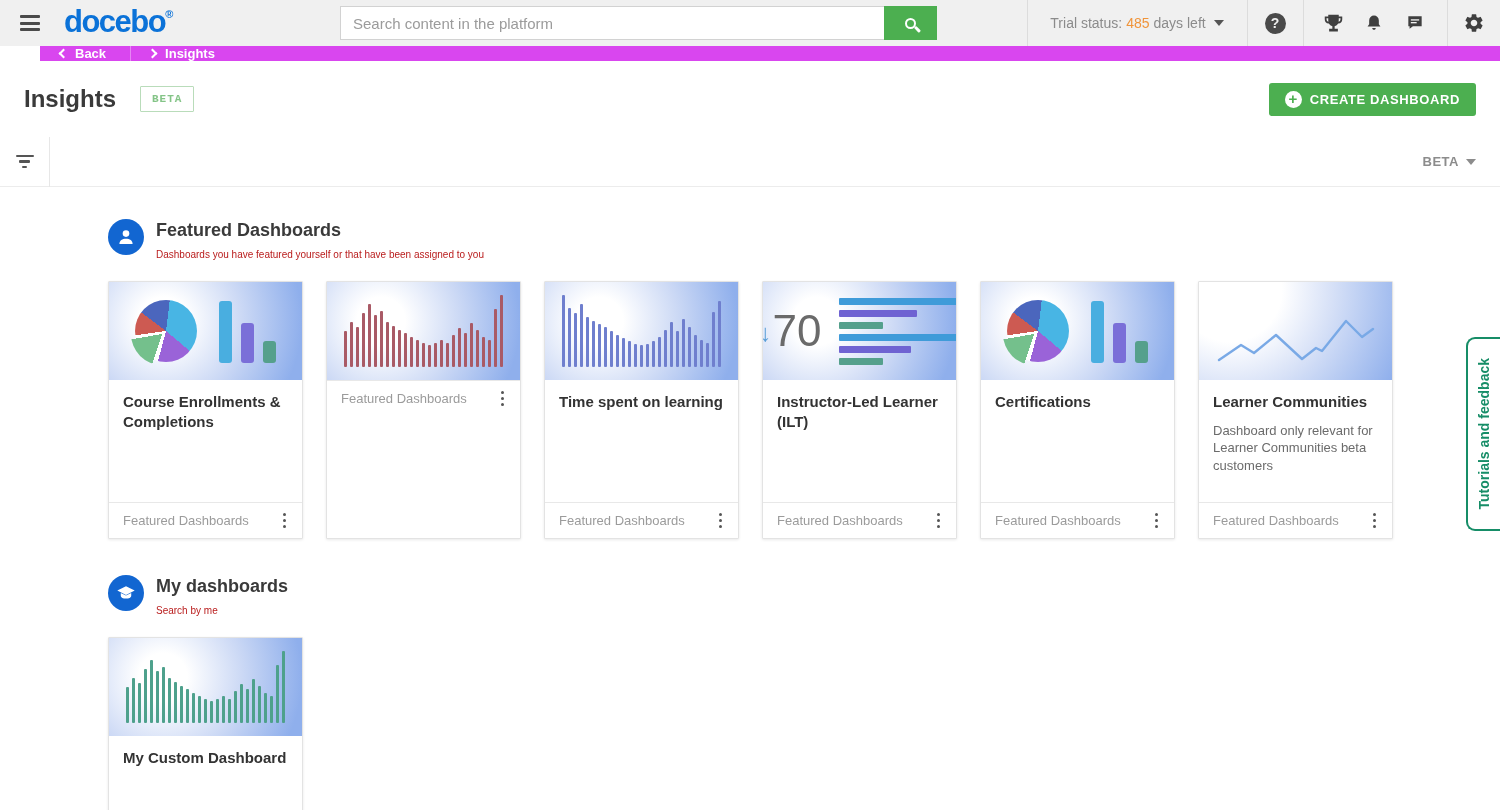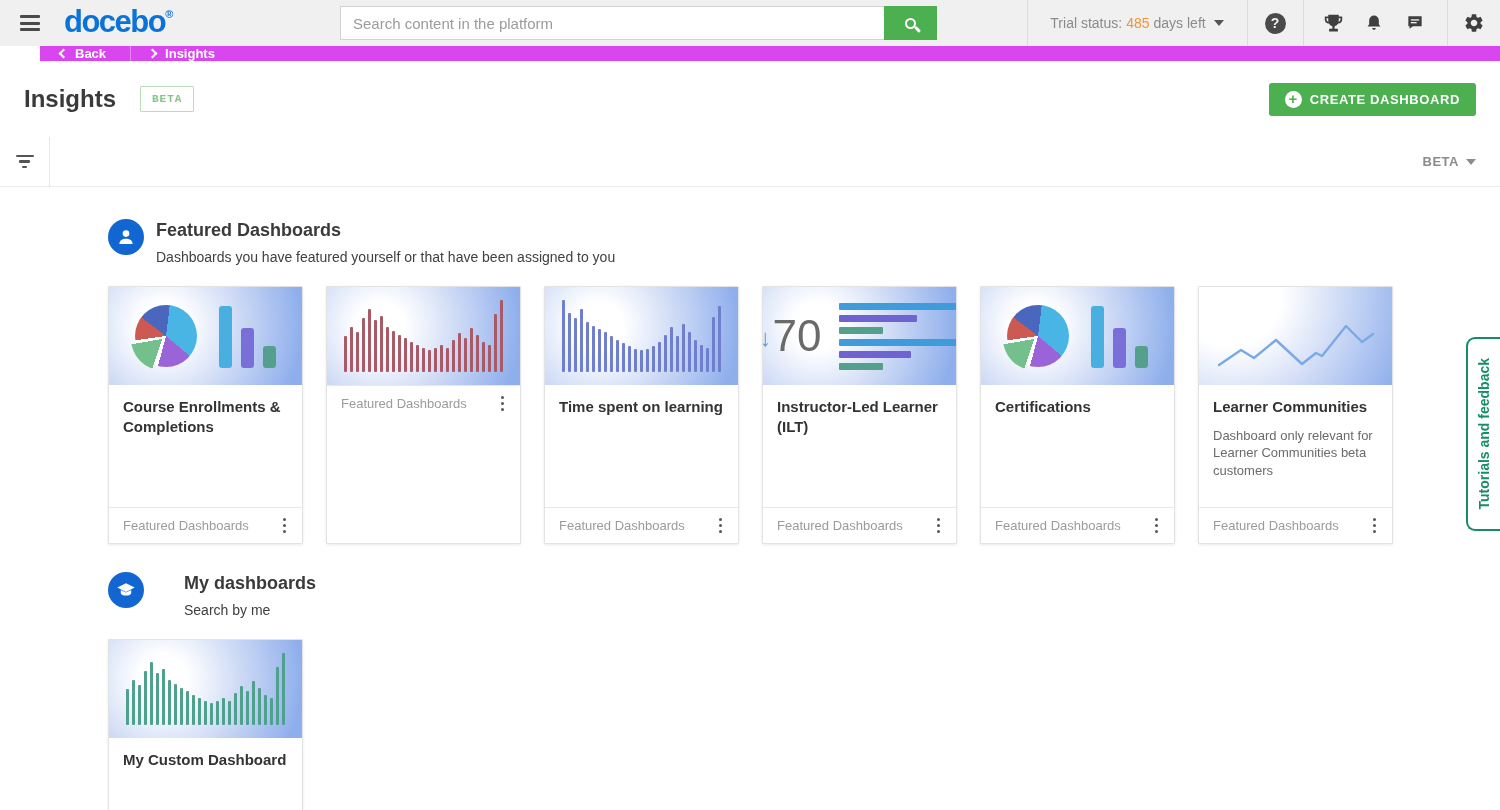--- a/index.html
+++ b/index.html
@@ -69,21 +69,21 @@
     font-size:13px; font-weight:700; letter-spacing:.5px; color:#8c8c8c; cursor:pointer; }
   .viewmode .caret-down { border-top-color:#8c8c8c; margin-left:7px; }
 
   
   .content { padding-left:108px; }
   .section-head { display:flex; margin-top:32px; }
   .sec-circle { width:36px; height:36px; border-radius:50%; background:#1266d1; flex:0 0 36px;
     display:flex; align-items:center; justify-content:center; }
   .sec-text { margin-left:12px; }
   .sec-title { font-size:18px; font-weight:700; color:#3a3a3a; padding-top:1px; }
-  .sec-sub { font-size:14px; color:#404040; margin-top:8px; }
+  .sec-sub { font-size:10px; color:#b91c1c; margin-top:8px; }
 
   
   .cards-row { display:flex; gap:23px; margin-top:21px; }
   .card { width:195px; background:#fff; border:1px solid #e3e3e3; border-radius:1px;
     box-shadow:0 1px 3px rgba(0,0,0,.09); cursor:pointer; display:flex; flex-direction:column; }
   .thumb { height:98px; overflow:hidden; position:relative;
     background:radial-gradient(circle at 28% 40%, #ffffff 16%, #ccd9f5 52%, #8fafec 92%); }
   .thumb.tl { background:radial-gradient(circle at 16% 8%, #ffffff 28%, #d7e1f7 55%, #8fafec 100%); }
   .card-body { padding:12px 14px; height:122px; }
   .card-title { font-size:15px; font-weight:700; color:#333; line-height:1.3; }
@@ -110,21 +110,21 @@
   .ilt-bars i { height:7px; border-radius:1px; }
   .linewrap { position:absolute; inset:0; }
 
   
   .tut-tab { position:absolute; right:0; top:337px; width:34px; height:194px; background:#fff;
     border:2px solid #168d67; border-right:none; border-radius:9px 0 0 9px;
     display:flex; align-items:center; justify-content:center; cursor:pointer; }
   .tut-tab span { writing-mode:vertical-rl; transform:rotate(180deg); color:#168d67;
     font-size:14px; font-weight:700; white-space:nowrap; }
 
-  .my-section { margin-top:28px;gap:28px; }
+  .my-section { margin-top:36px; }
 </style>
 </head>
 <body>
 
 <div class="topbar">
   <div class="hamburger">
       <i></i>
       <i></i>
       <i></i>
     </div>

